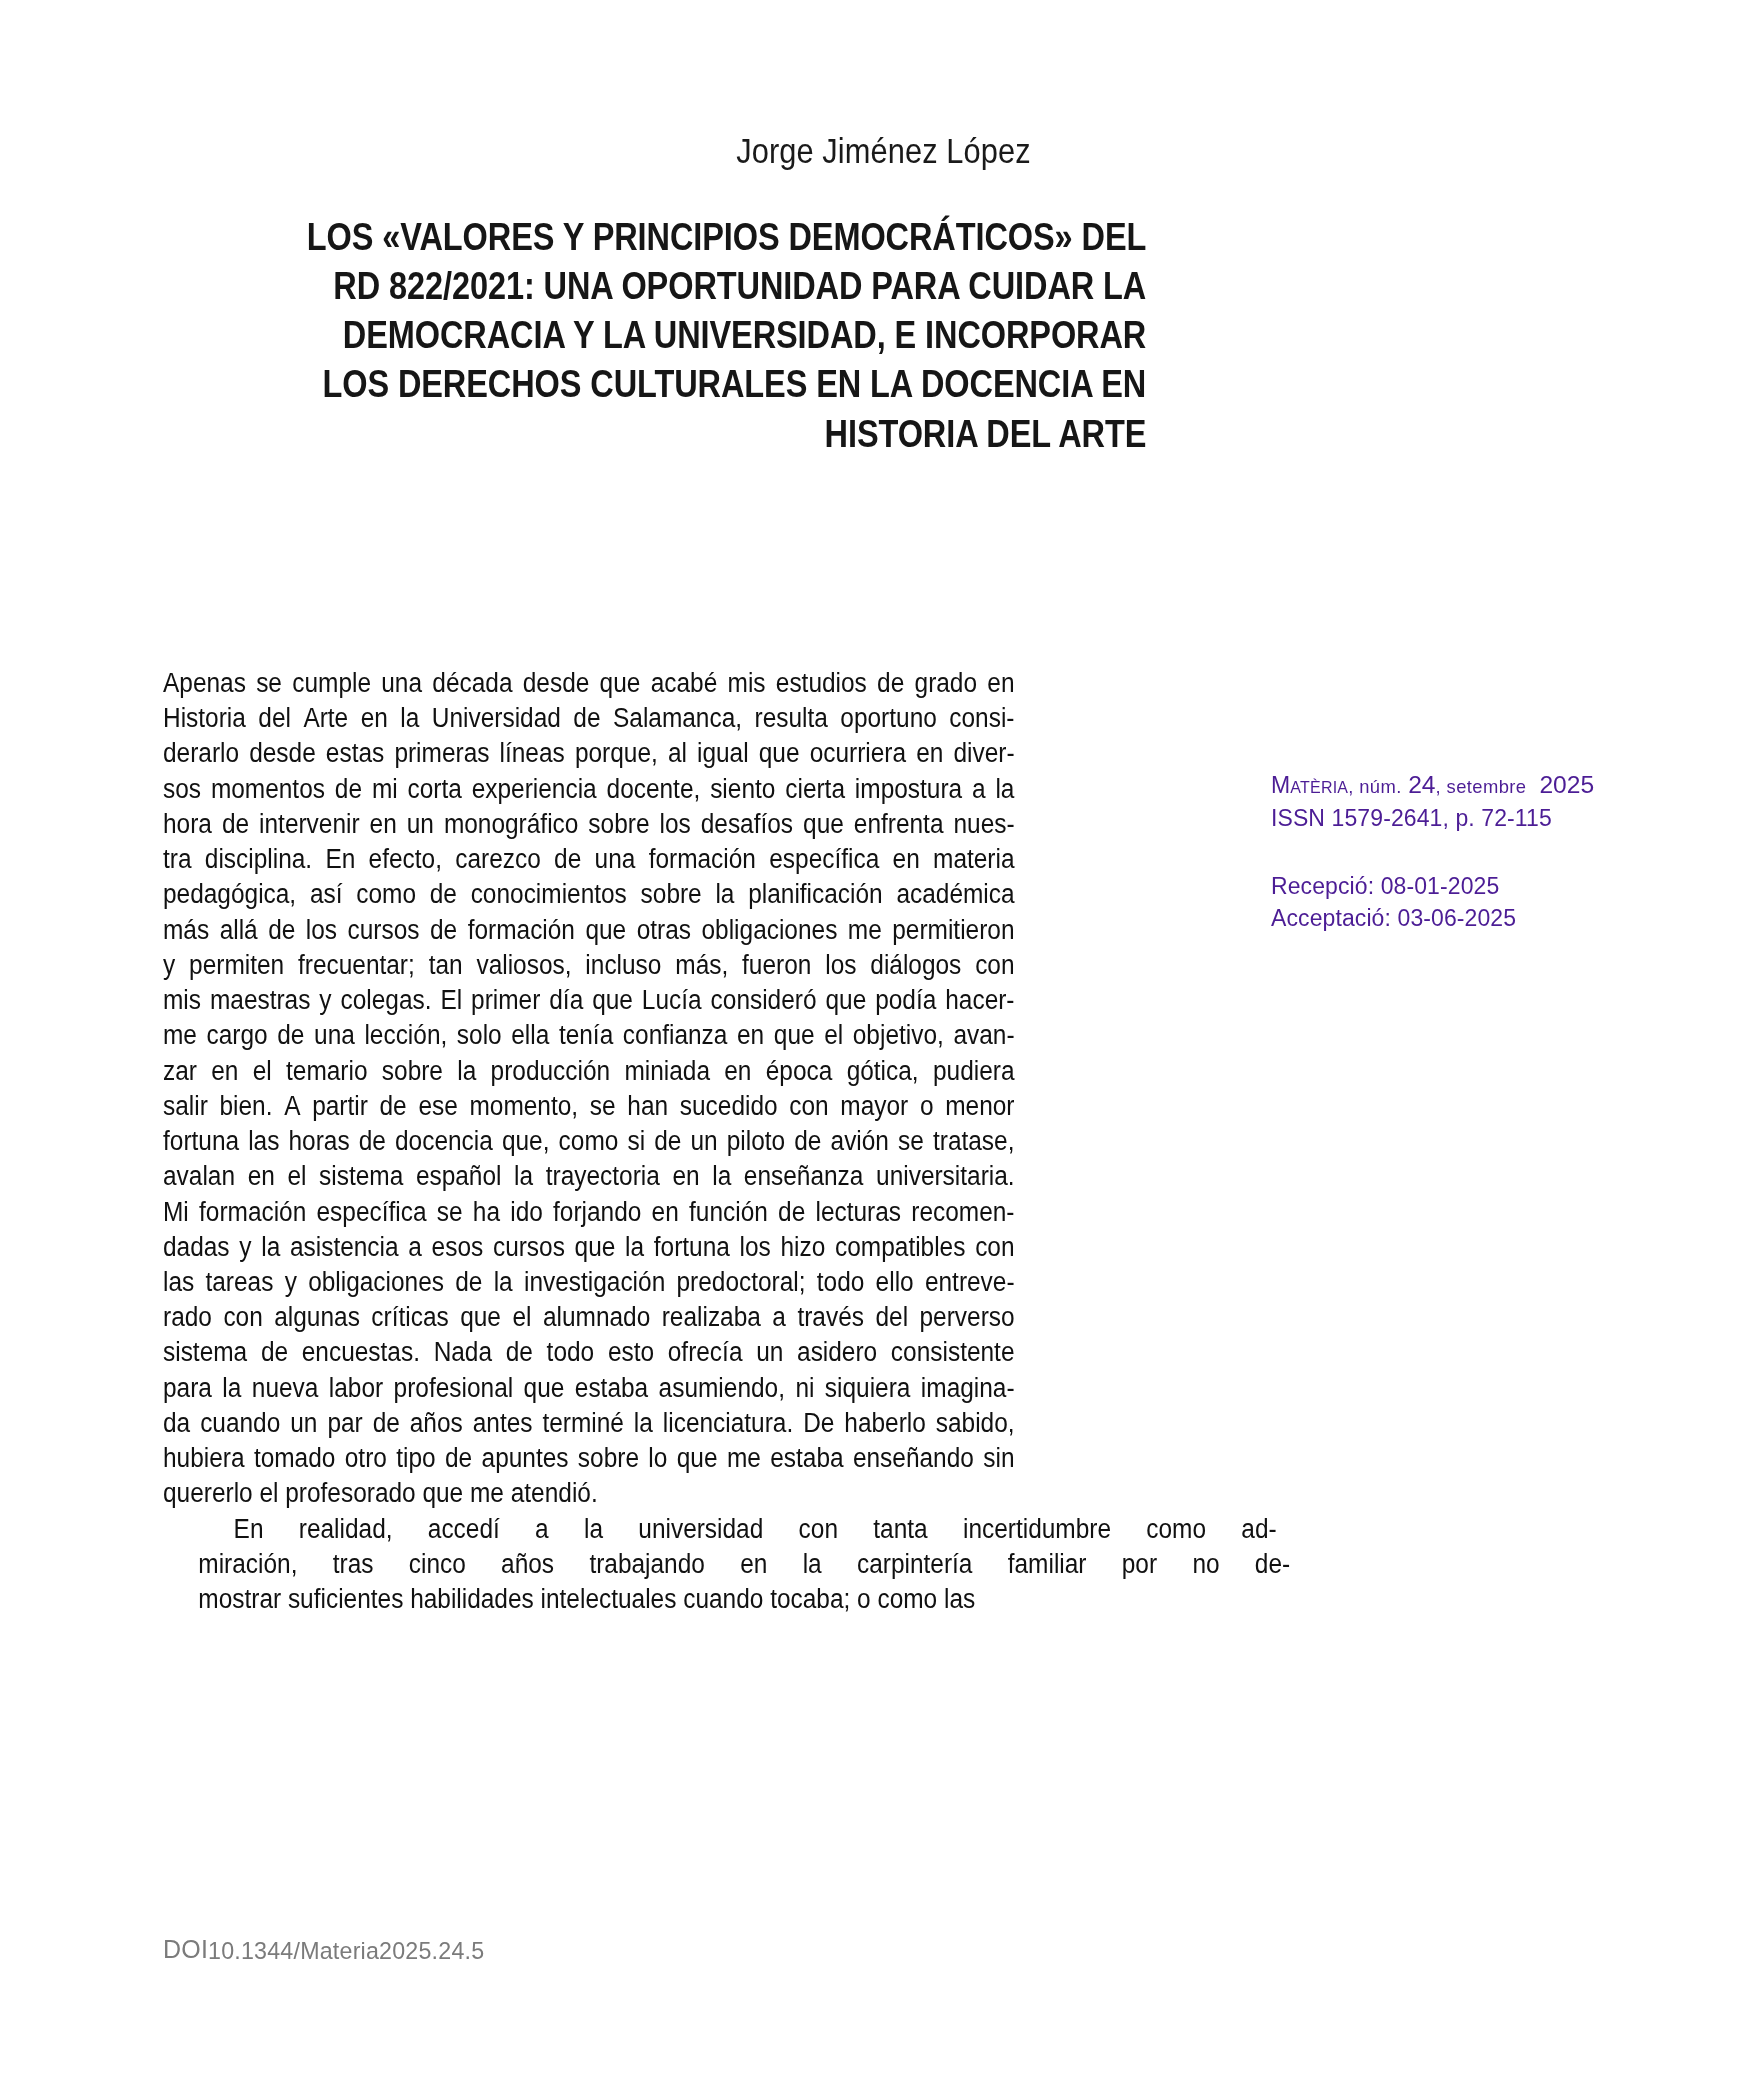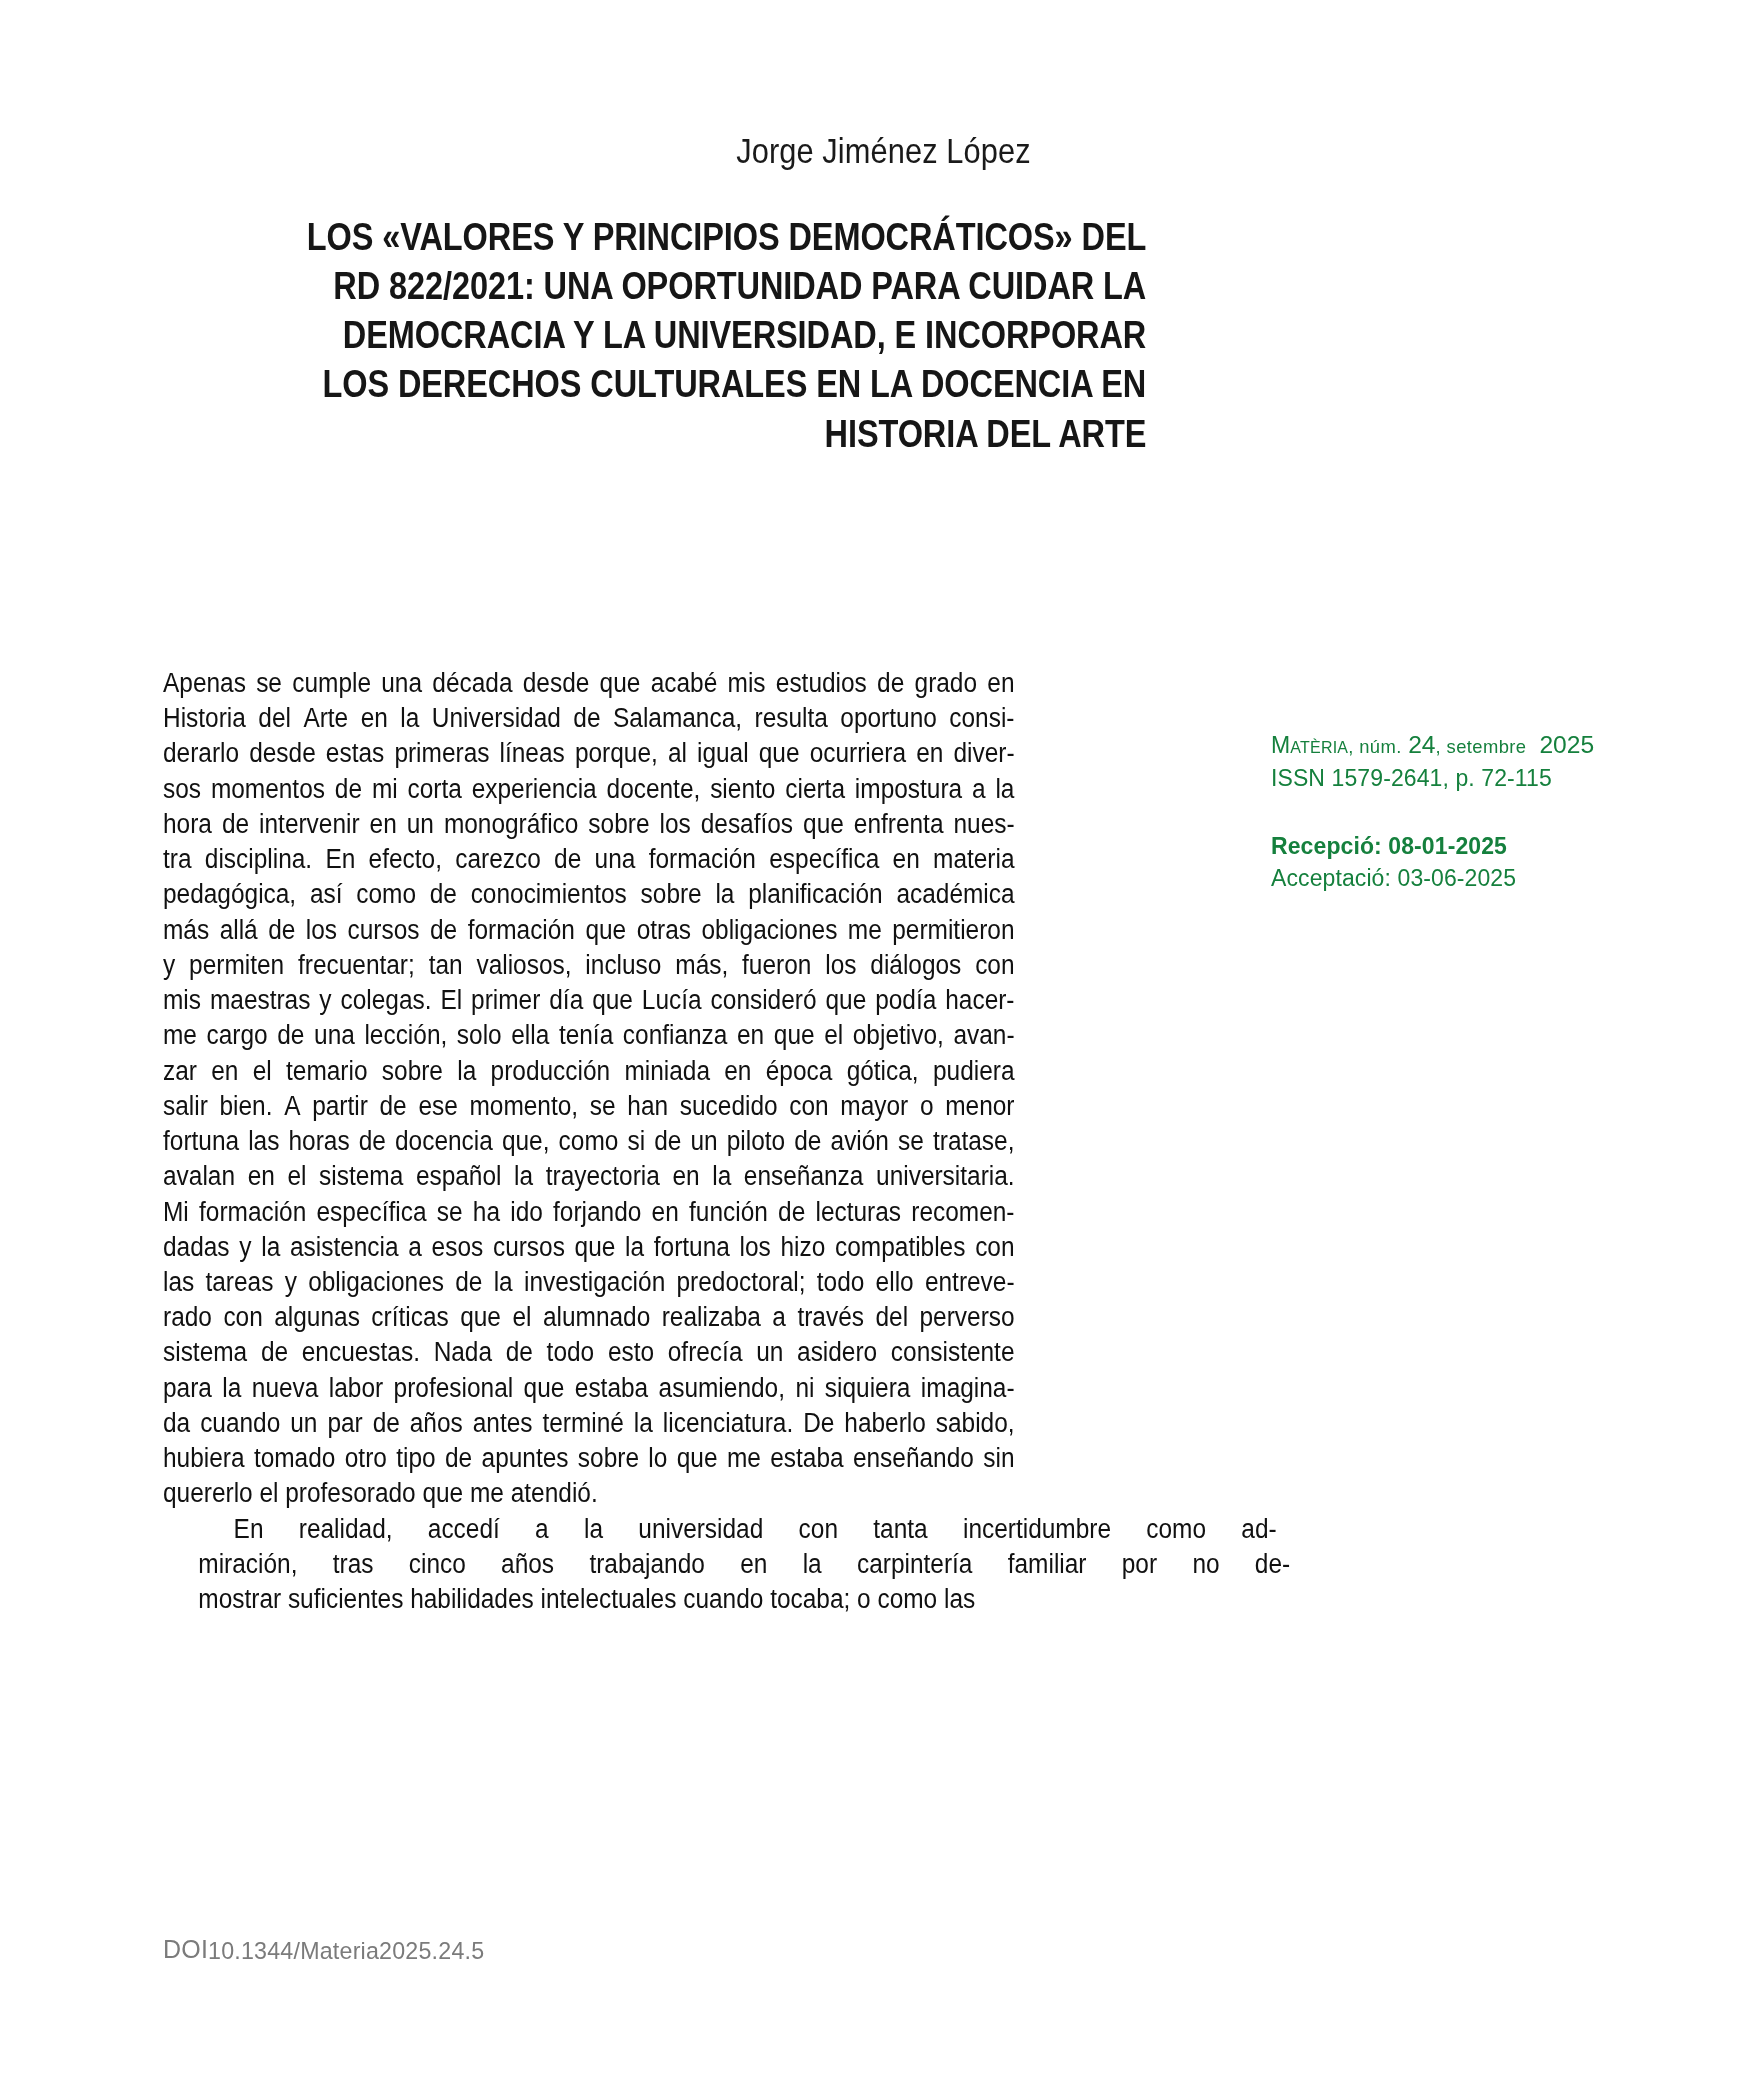--- a/index.html
+++ b/index.html
@@ -92,30 +92,30 @@
   .body-par .ln.just {
     display: flex;
     justify-content: space-between;
   }
   .body-par .ln.just > span { white-space: pre; }
 
   
   .meta-column {
     position: absolute;
     left: 1271px;
-    top: 728px;
+    top: 768px;
     width: 388px;
-    color: #15803d;
+    color: #4c1d95;
     font-family: "Liberation Sans", sans-serif;
     font-size: 23px;
     line-height: 1.40;
     letter-spacing: 0.1px;
   }
   .meta-line { white-space: nowrap; display: block; }
-  .meta-group-2 { margin-top: 35px; font-weight: bold; }
+  .meta-group-2 { margin-top: 35px; }
   .sc {
     font-size: 0.80em;
     letter-spacing: 0.4px;
   }
   .big-num { font-size: 1.07em; letter-spacing: 0px; }
 
   
   .doi-footer {
     position: absolute;
     left: 163px;

